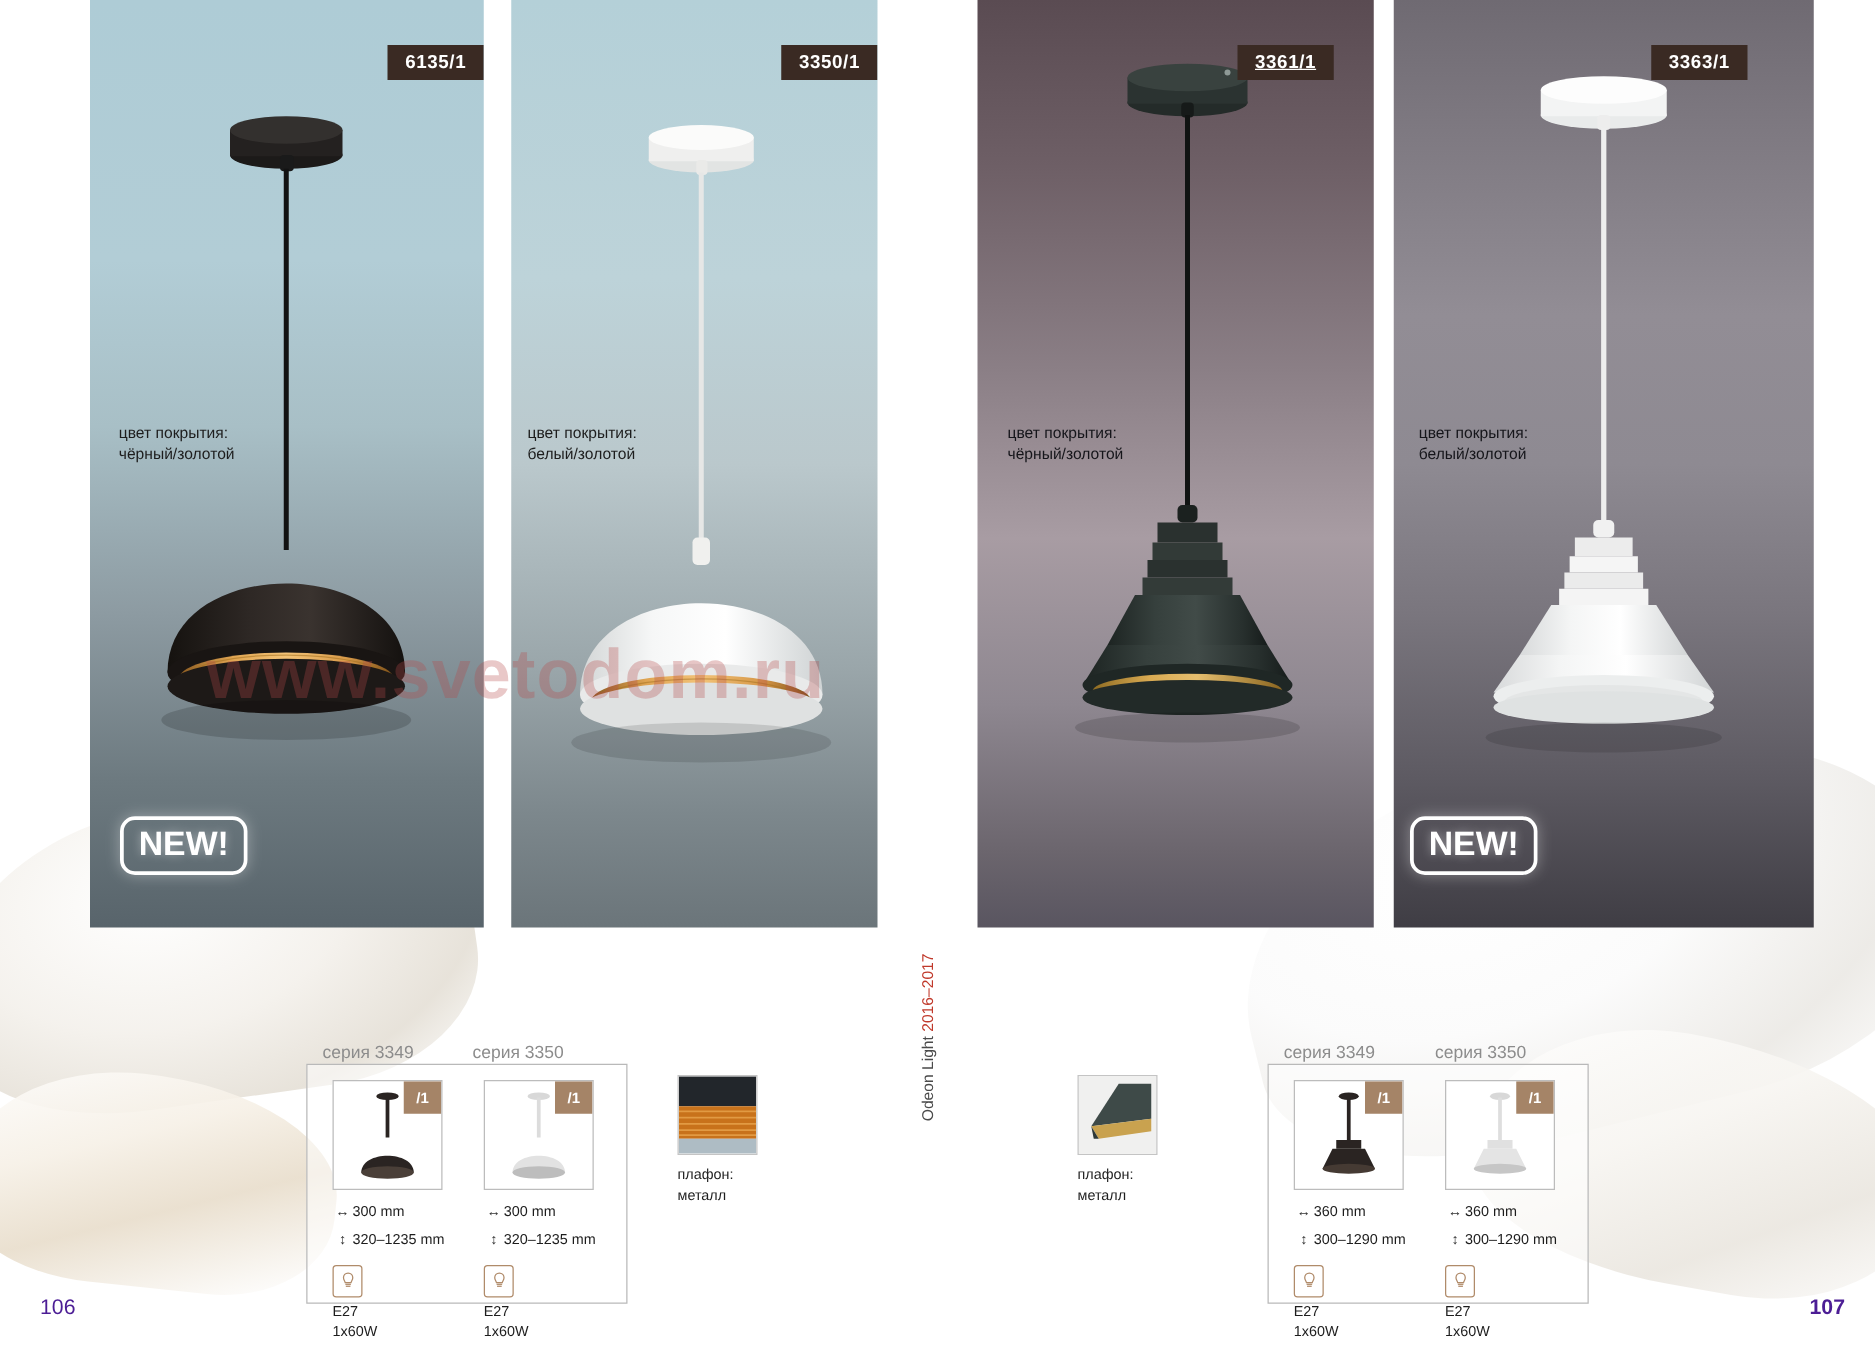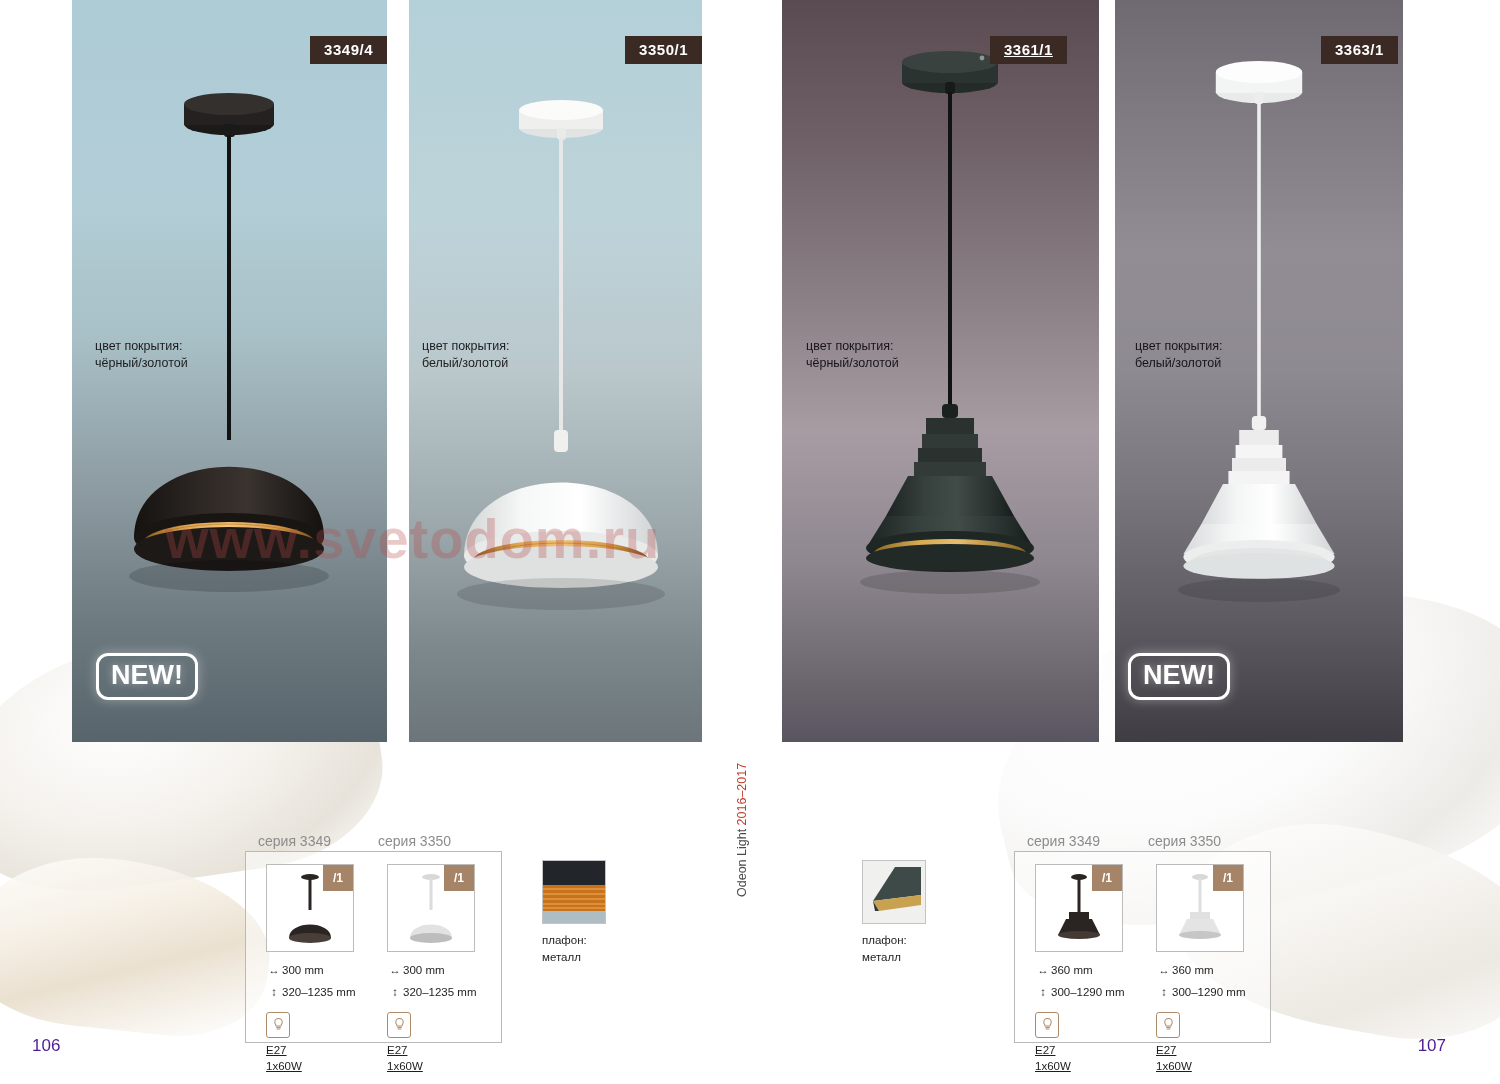--- a/index.html
+++ b/index.html
@@ -24,21 +24,21 @@
     border-radius:55% 65% 40% 45%/65% 60% 45% 40%;transform:rotate(-14deg);opacity:.95;}
   .amb4{left:1180px;top:830px;width:360px;height:200px;
     background:linear-gradient(150deg,#ffffff 0%,#f7f5f1 40%,#eae6df 70%,#ffffff 100%);
     border-radius:45% 60% 40% 50%/60% 50% 50% 40%;transform:rotate(10deg);opacity:.9;}
 
   
   .panel{position:absolute;top:0;height:742px;overflow:hidden;}
   .p1{left:72px;width:315px;}
   .p2{left:409px;width:293px;}
   .p3{left:782px;width:317px;}
-  .p4{left:1115px;width:288px;}
+  .p4{left:1115px;width:336px;}
 
   .bg-blue{background:linear-gradient(180deg,#aeccd6 0%,#b2cdd6 28%,#a8bfc6 46%,#8d9ba2 66%,#6d7a80 84%,#58646b 100%);}
   .bg-blue2{background:linear-gradient(180deg,#b4d0d8 0%,#bdd3d9 30%,#bac8cc 50%,#9aa6aa 72%,#7c878c 88%,#6b757a 100%);}
   .bg-mauve{background:linear-gradient(180deg,#5a4b52 0%,#6e5f66 18%,#8b7f86 40%,#a89ca3 58%,#8e8790 76%,#6b656d 92%,#595560 100%);}
   .bg-grey{background:linear-gradient(180deg,#6f6a72 0%,#807b83 16%,#928d95 34%,#8e8a92 50%,#7a767e 66%,#5d5a62 84%,#3f3d44 100%);}
 
   
   .code-badge{position:absolute;background:#3a2a23;color:#fff;
     font-weight:bold;font-size:15px;letter-spacing:.5px;
     padding:6px 14px 7px 14px;line-height:1;}
@@ -67,36 +67,36 @@
   .spec-box{position:absolute;border:1px solid #b9b9b9;background:rgba(255,255,255,.55);}
   .series-label{position:absolute;font-size:14px;color:#8c8c8c;}
   .cell{position:absolute;}
   .thumb{position:relative;width:86px;height:86px;border:1px solid #bcbcbc;background:#fff;overflow:hidden;}
   .thumb .tab{position:absolute;right:0;top:0;width:30px;height:26px;background:#a58467;
     color:#fff;font-size:12px;font-weight:bold;display:flex;align-items:center;justify-content:center;}
   .dimline{font-size:11.5px;color:#1d1d1d;line-height:1.9;white-space:nowrap;}
   .dimline .ic{display:inline-block;width:16px;color:#333;text-align:center;}
   .bulbbox{width:22px;height:24px;border:1px solid #b08b6a;border-radius:3px;
     display:flex;align-items:center;justify-content:center;}
-  .lamptxt{font-size:11.5px;color:#1d1d1d;line-height:1.4;margin-top:4px;text-decoration:underline;}
+  .lamptxt{font-size:11.5px;color:#1d1d1d;line-height:1.4;margin-top:4px;}
 
   .matl{position:absolute;}
   .swatch{width:62px;height:62px;border:1px solid #c4c4c4;overflow:hidden;position:relative;}
   .matl .lbl{font-size:11.5px;color:#1d1d1d;line-height:1.45;margin-top:8px;}
 
   
   .sidecap{position:absolute;left:735px;top:897px;width:170px;height:24px;
     transform:rotate(-90deg);transform-origin:0 0;
     font-size:12.5px;white-space:nowrap;color:#4a4a4a;}
   .sidecap .yr{color:#c0392b;}
 
   
   .pageno{position:absolute;bottom:28px;font-size:17px;color:#4c1d95;}
   .pageno.l{left:32px;}
-  .pageno.r{right:54px;}
+  .pageno.r{right:24px;font-weight:bold;}
 </style>
 </head>
 <body>
 
 <div class="page">
 
   <div class="amb amb1"></div>
   <div class="amb amb2"></div>
   <div class="amb amb3"></div>
   <div class="amb amb4"></div>
@@ -127,21 +127,21 @@
       <ellipse cx="157" cy="538" rx="95" ry="25" fill="#191513"></ellipse>
       <ellipse cx="157" cy="543" rx="86" ry="21" fill="url(#d1i)"></ellipse>
       <g stroke="#a2701f" stroke-width="1" opacity=".55">
         <ellipse cx="157" cy="543" rx="80" ry="19" fill="none"></ellipse>
         <ellipse cx="157" cy="543" rx="68" ry="15" fill="none"></ellipse>
         <ellipse cx="157" cy="543" rx="54" ry="11" fill="none"></ellipse>
       </g>
       <ellipse cx="157" cy="549" rx="95" ry="22" fill="#1d1917"></ellipse>
       <ellipse cx="157" cy="576" rx="100" ry="16" fill="#000" opacity=".16"></ellipse>
     </svg>
-    <div class="code-badge" style="right:0;top:36px;">3349/4</div>
+    <div class="code-badge" style="right:0;top:36px;">6135/1</div>
     <div class="coat" style="left:23px;top:338px;">
       <div>цвет покрытия:</div>
       <div>чёрный/золотой</div>
     </div>
   </div>
 
   <div class="panel p2 bg-blue2">
     <svg class="lamp" viewBox="0 0 293 742" preserveAspectRatio="none">
       <defs>
         <linearGradient id="d2s" x1="0" y1="0" x2="1" y2="0">

